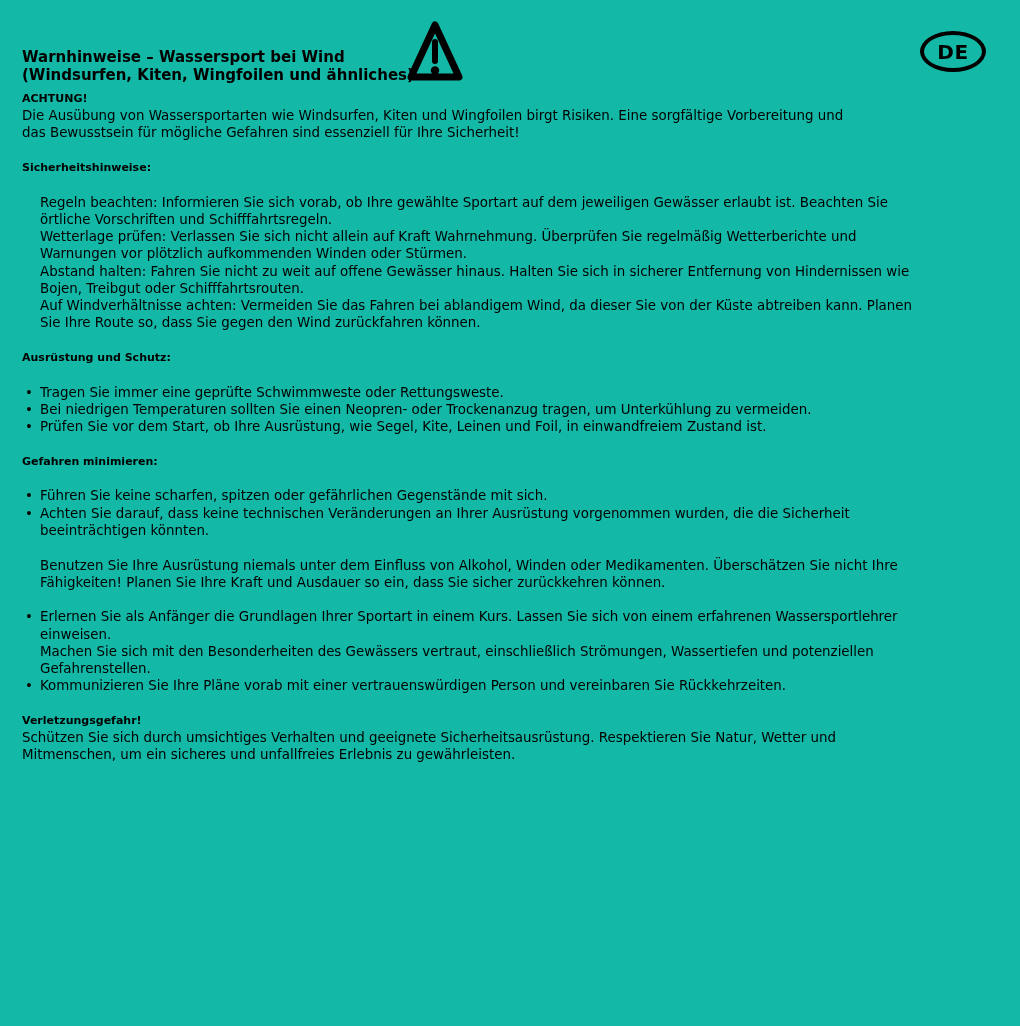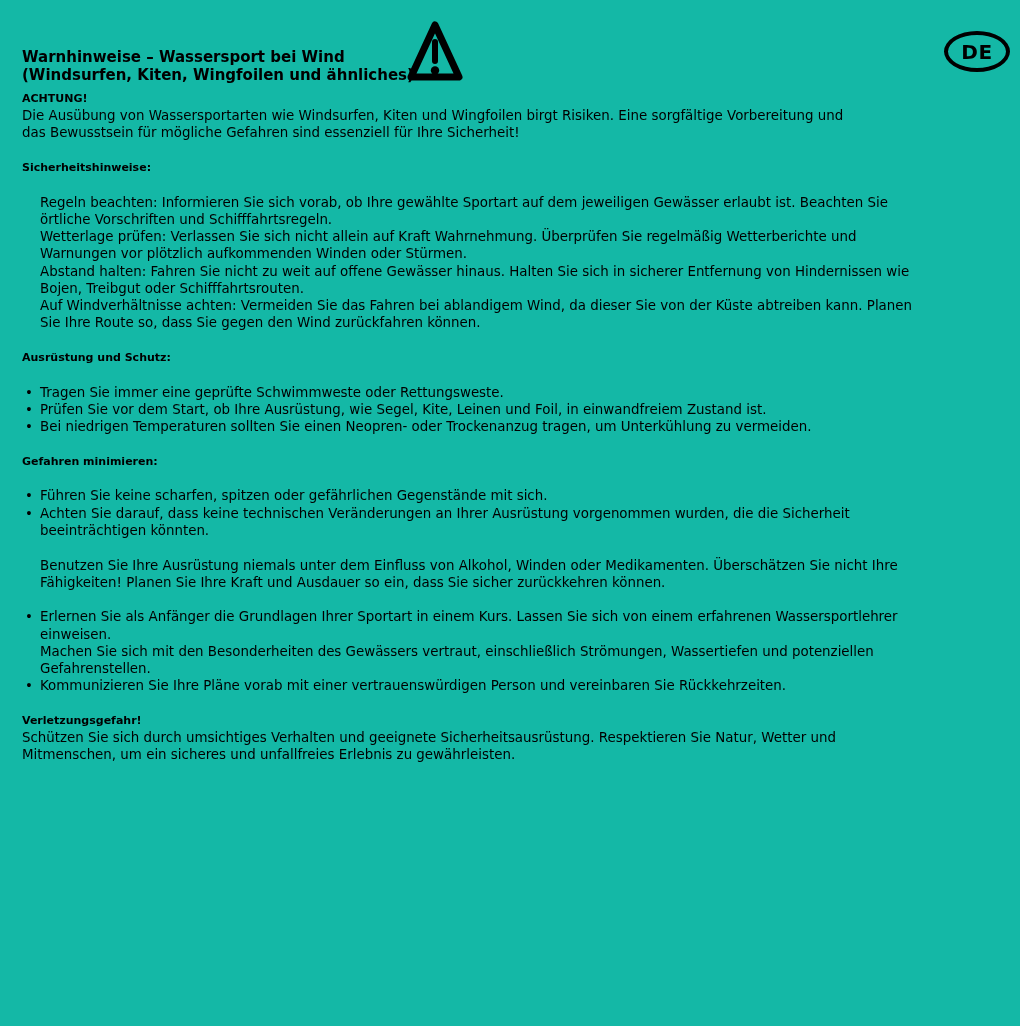--- a/index.html
+++ b/index.html
@@ -21,21 +21,21 @@
     line-height: 18px;
     white-space: pre-line;
   }
   .warning-triangle {
     position: absolute;
     left: 406px;
     top: 19px;
   }
   .de-badge {
     position: absolute;
-    left: 944px;
+    left: 920px;
     top: 31px;
     width: 58px;
     height: 33px;
     border: 4px solid #000000;
     border-radius: 50%;
     display: flex;
     align-items: center;
     justify-content: center;
     font-size: 20px;
     font-weight: bold;
@@ -99,22 +99,22 @@
 Warnungen vor plötzlich aufkommenden Winden oder Stürmen.</div>
       <div class="item plain">Abstand halten: Fahren Sie nicht zu weit auf offene Gewässer hinaus. Halten Sie sich in sicherer Entfernung von Hindernissen wie
 Bojen, Treibgut oder Schifffahrtsrouten.</div>
       <div class="item plain">Auf Windverhältnisse achten: Vermeiden Sie das Fahren bei ablandigem Wind, da dieser Sie von der Küste abtreiben kann. Planen
 Sie Ihre Route so, dass Sie gegen den Wind zurückfahren können.</div>
     </div>
 
     <div class="block sec-h">Ausrüstung und Schutz:</div>
     <div class="block">
       <div class="item bullet">Tragen Sie immer eine geprüfte Schwimmweste oder Rettungsweste.</div>
+      <div class="item bullet">Bei niedrigen Temperaturen sollten Sie einen Neopren- oder Trockenanzug tragen, um Unterkühlung zu vermeiden.</div>
       <div class="item bullet">Prüfen Sie vor dem Start, ob Ihre Ausrüstung, wie Segel, Kite, Leinen und Foil, in einwandfreiem Zustand ist.</div>
-      <div class="item bullet">Bei niedrigen Temperaturen sollten Sie einen Neopren- oder Trockenanzug tragen, um Unterkühlung zu vermeiden.</div>
     </div>
 
     <div class="block sec-h">Gefahren minimieren:</div>
     <div class="block">
       <div class="item bullet">Führen Sie keine scharfen, spitzen oder gefährlichen Gegenstände mit sich.</div>
       <div class="item bullet">Achten Sie darauf, dass keine technischen Veränderungen an Ihrer Ausrüstung vorgenommen wurden, die die Sicherheit
 beeinträchtigen könnten.</div>
     </div>
 
     <div class="block">

